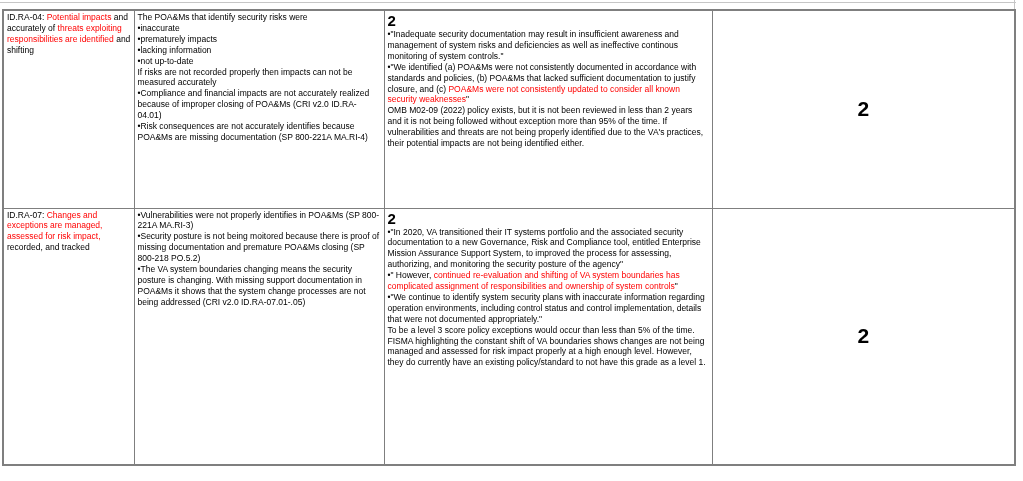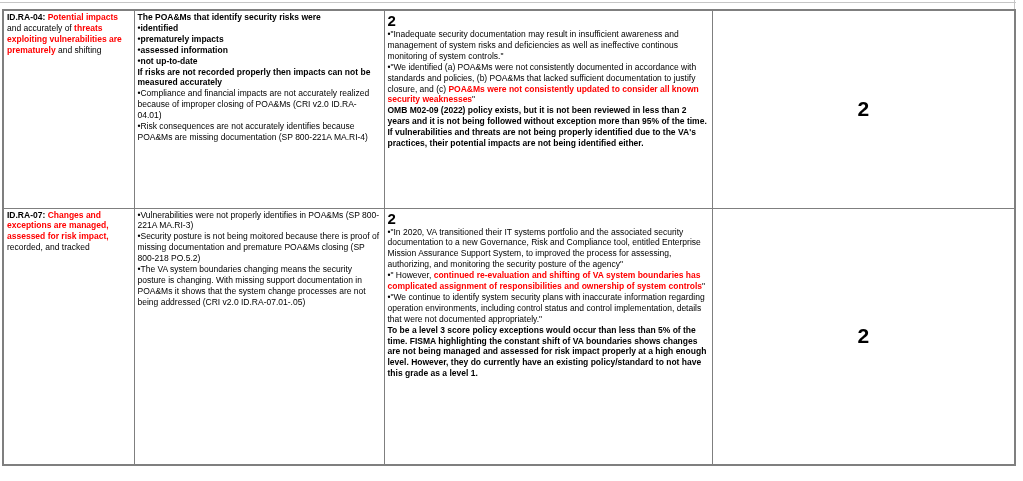--- a/index.html
+++ b/index.html
@@ -18,22 +18,22 @@
   td{
     border:1px solid #7f7f7f;
     vertical-align:top;
     padding:1px 3px 2px 3px;
     font-size:8.5px;line-height:10.9px;
     overflow:hidden;
   }
   tr.row-1{height:198px;}
   tr.row-2{height:257px;}
   .para{margin:0;}
-  .seg-b{font-weight:bold;color:#000;}
-  .seg-rb{font-weight:bold;color:#ff0000;}
+  .seg-b{font-weight:normal;color:#000;}
+  .seg-rb{font-weight:normal;color:#ff0000;}
   .big-score{font-size:15px;font-weight:bold;line-height:17px;}
   td.score-cell{
     vertical-align:middle;text-align:center;
     font-size:21px;font-weight:bold;line-height:21px;
   }
 </style>
 </head>
 <body>
 
 <div class="crop-line-top"></div>
@@ -43,27 +43,27 @@
   <table class="assessment">
     <colgroup>
       <col style="width:131px">
       <col style="width:250px">
       <col style="width:328px">
       <col style="width:303px">
     </colgroup>
     <tbody id="tbody">
         <tr class="row-1">
           <td>
-            <div class="para"><span class="seg-b">ID.RA-04: </span><span class="seg-rb">Potential impacts </span><span>and accurately of </span><span class="seg-rb">threats exploiting vulnerabilities are prematurely </span><span>and shifting</span></div>
+            <div class="para"><span class="seg-b">ID.RA-04: </span><span class="seg-rb">Potential impacts </span><span>and accurately of </span><span class="seg-rb">threats exploiting responsibilities are identified </span><span>and shifting</span></div>
           </td>
           <td>
             <div class="para"><span class="seg-b">The POA&amp;Ms that identify security risks were</span></div>
-            <div class="para"><span class="seg-b">•identified</span></div>
+            <div class="para"><span class="seg-b">•inaccurate</span></div>
             <div class="para"><span class="seg-b">•prematurely impacts</span></div>
-            <div class="para"><span class="seg-b">•assessed information</span></div>
+            <div class="para"><span class="seg-b">•lacking information</span></div>
             <div class="para"><span class="seg-b">•not up-to-date</span></div>
             <div class="para"><span class="seg-b">If risks are not recorded properly then impacts can not be measured accurately</span></div>
             <div class="para"><span>•Compliance and financial impacts are not accurately realized because of improper closing of POA&amp;Ms (CRI v2.0 ID.RA-04.01)</span></div>
             <div class="para"><span>•Risk consequences are not accurately identifies because POA&amp;Ms are missing documentation (SP 800-221A MA.RI-4)</span></div>
           </td>
           <td>
             <div class="big-score">2</div>
             <div class="para"><span>•"Inadequate security documentation may result in insufficient awareness and management of system risks and deficiencies as well as ineffective continous monitoring of system controls."</span></div>
             <div class="para"><span>•"We identified (a) POA&amp;Ms were not consistently documented in accordance with standards and policies, (b) POA&amp;Ms that lacked sufficient documentation to justify closure, and (c) </span><span class="seg-rb">POA&amp;Ms were not consistently updated to consider all known security weaknesses</span><span>"</span></div>
             <div class="para"><span class="seg-b">OMB M02-09 (2022) policy exists, but it is not been reviewed in less than 2 years and it is not being followed without exception more than 95% of the time. If vulnerabilities and threats are not being properly identified due to the VA's practices, their potential impacts are not being identified either.</span></div>

